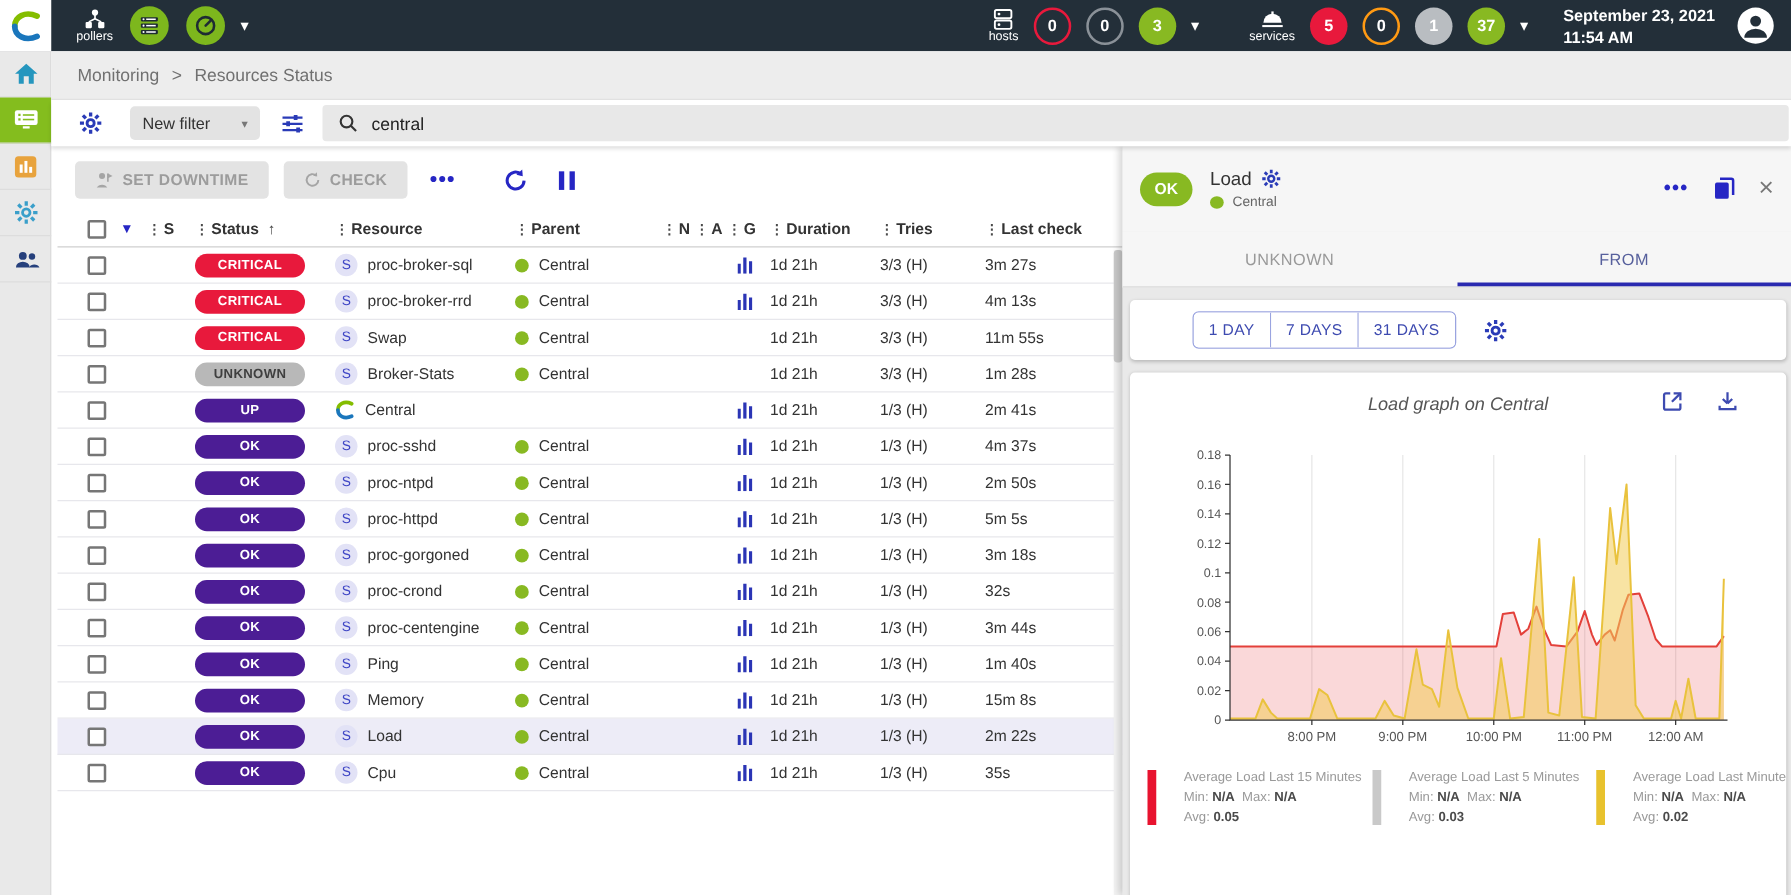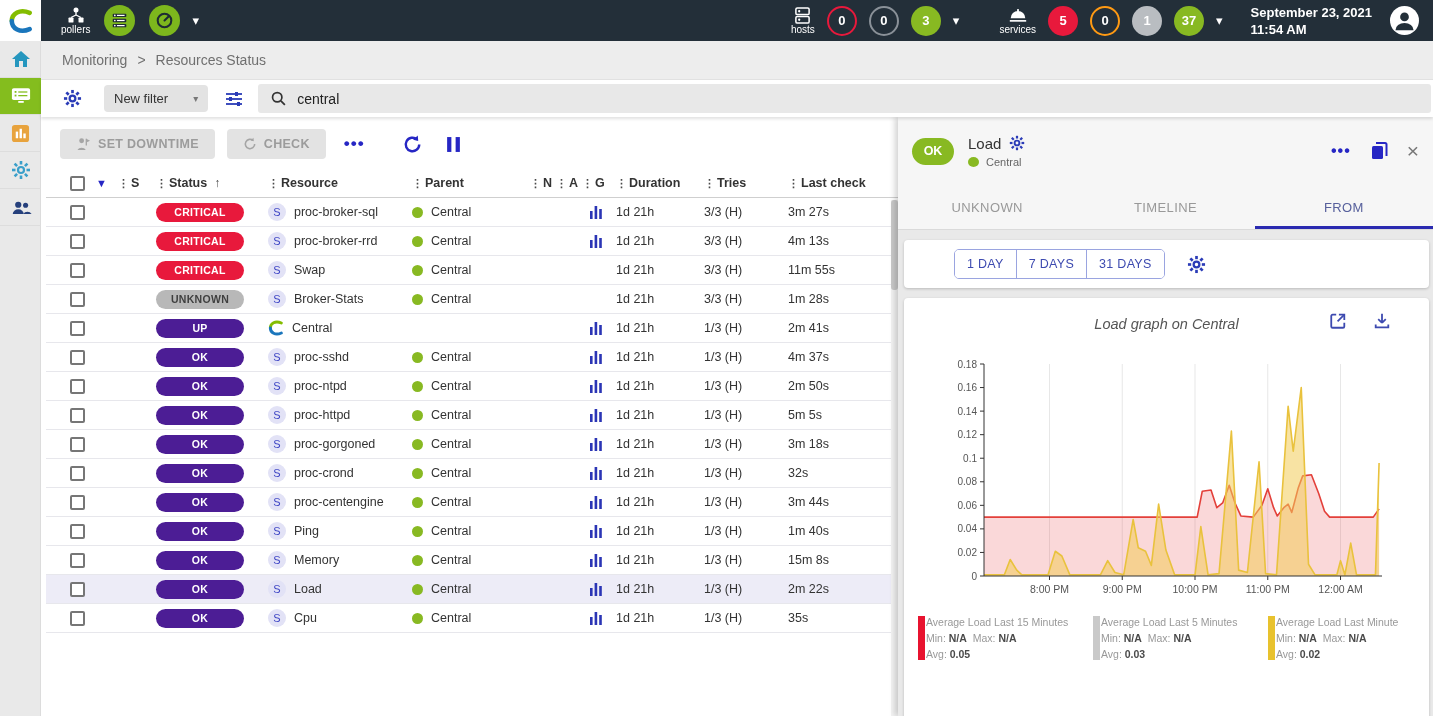--- a/index.html
+++ b/index.html
@@ -85,21 +85,21 @@
   #fromto { display:flex; align-items:center; gap:8px; border:1px solid #9aa4e0; border-radius:5px; padding:4px 10px 4px 8px; }
   #fromto-grid { display:grid; grid-template-columns:auto auto; column-gap:6px; row-gap:2px; font-size:10.5px; }
   .ft-label { color:#8a8a8a; text-align:right; }
   .ft-val { color:#3d4ab0; }
   #graph-card { height:476px; position:relative; }
   #graph-title-row { display:flex; align-items:center; justify-content:center; padding-top:18px; position:relative;font-style:italic; }
   #graph-title { font-size:14.5px; color:#555; }
   #graph-actions { position:absolute; right:38px; top:14px; display:flex; gap:26px; }
   #chart-wrap { margin:22px 0 0 40px; }
   #legend { display:flex; gap:14px; padding:8px 0 0 14px; }
-  .leg-item { display:flex; gap:1px; width:166px; }
+  .leg-item { display:flex; gap:22px; width:166px; }
   .leg-bar { width:7px; height:44px; flex:0 0 7px; margin-top:2px; }
   .leg-text { font-size:10.5px; color:#999; line-height:16px; white-space:nowrap; }
   .leg-text b { color:#4a4a4a; }
 
   svg { display:block; }
 </style>
 </head>
 <body>
 
 <div id="app">
@@ -774,21 +774,20 @@
         <svg width="20" height="20" viewBox="0 0 20 20">
           <rect x="3" y="5" width="11" height="13" rx="1.5" fill="#2626c4"></rect>
           <path d="M7 2 h9 a1.5 1.5 0 0 1 1.5 1.5 V15" fill="none" stroke="#2626c4" stroke-width="2"></path>
         </svg>
         <span style="color:#777;font-size:21px;line-height:16px">×</span>
       </div>
     </div>
 
     <div id="tabs">
       <div class="tab">UNKNOWN</div>
-      <div class="tab">TIMELINE</div>
       <div class="tab active">FROM</div>
     </div>
 
     <div class="card" id="range-card">
       <div id="range-group">
         <button class="range-btn">1 DAY</button>
         <button class="range-btn">7 DAYS</button>
         <button class="range-btn">31 DAYS</button>
       </div>
       <svg width="19" height="19" viewBox="0 0 20 20">

